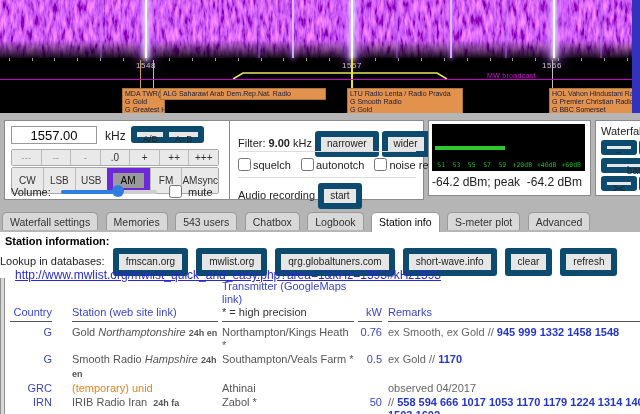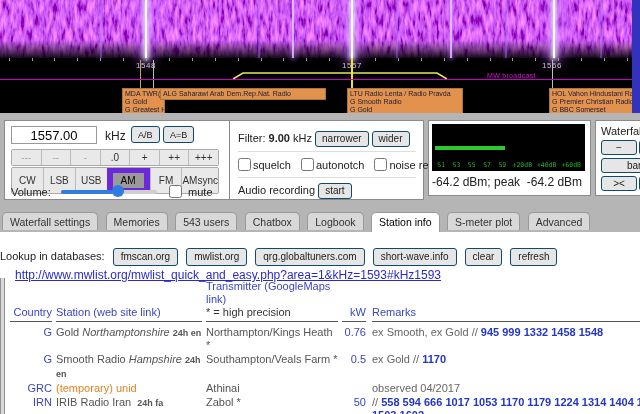--- a/index.html
+++ b/index.html
@@ -31,21 +31,21 @@
 
   
   .panel{position:absolute;top:120px;background:#fff;border:1px solid #8a8a8a;}
   .p1{left:4px;width:219px;height:78px;padding-left:28px;}
   .p2{left:229px;width:193px;height:78px;}
   .p3{left:428px;width:161px;height:74px;}
   .p4{left:595px;width:120px;height:74px;}
   .freq-input{position:absolute;left:6px;top:5px;width:84px;height:16px;border:1px solid #999;
               font-size:13px;text-align:center;font-family:inherit;padding:0;}
   .unit{position:absolute;left:100px;top:8px;font-size:12px;color:#222;}
-  .btn{background:#e6e6e6;border:1px solid #0c4a6e;border-radius:3px;font-size:10px;color:#222;
+  .btn{background:#e6e6e6;border:6px solid #0c4a6e;border-radius:3px;font-size:10px;color:#222;
        font-family:inherit;padding:1px 6px;line-height:12px;}
   .ab1{position:absolute;left:126px;top:5px;height:17px;font-size:9px;}
   .ab2{position:absolute;left:158px;top:5px;height:17px;font-size:9px;}
   .segrow{position:absolute;left:6px;display:flex;border:1px solid #aaa;border-radius:2px;overflow:hidden;}
   .steps{top:28px;width:206px;}
   .modes{top:46px;width:206px;}
   .seg{flex:1;background:#e9e9e9;border:none;border-left:1px solid #bbb;font-size:10px;
        color:#333;padding:2px 0;font-family:inherit;line-height:11px;}
   .seg:first-child{border-left:none;}
   .seg.dim{color:#a8a8a8;}
@@ -90,21 +90,21 @@
   .lookup{position:absolute;left:0;top:16px;font-size:11px;color:#222;white-space:nowrap;}
   .lookup .btn{margin-left:5px;padding:2px 7px;}
   .si-link{position:absolute;left:15px;top:36px;font-size:12px;color:#2a2acc;text-decoration:underline;}
   .lstrip{position:absolute;left:0;top:46px;width:5px;height:136px;background:#d9d9d9;
           border-left:1px solid #909090;border-right:1px solid #909090;box-sizing:border-box;}
 
   .stable{position:absolute;left:0;top:48px;width:680px;font-size:11px;line-height:13px;}
   .thead,.trow{display:flex;padding-left:10px;align-items:flex-end;}
   .trow{align-items:flex-start;margin-top:1px;}
   .c1{width:42px;text-align:right;color:#3a46c0;flex:none;}
-  .c2{width:146px;margin-left:4px;color:#555;flex:none;}
+  .c2{width:146px;margin-left:20px;color:#555;flex:none;}
   .c3{width:132px;margin-left:4px;color:#555;flex:none;}
   .c4{width:24px;margin-left:4px;text-align:right;color:#3a46c0;flex:none;}
   .c5{width:300px;margin-left:6px;color:#666;flex:none;}
   .thead>div{color:#3a46c0;border-bottom:1px solid #555;padding-bottom:2px;}
   .thead .note{color:#333;}
   .row1{margin-top:4px;}
   .sital{font-style:italic;}
   .shours{font-size:9px;font-weight:bold;margin-left:3px;}
   .orange{color:#e5821e;}
   .rfreqs{color:#2436c8;font-weight:bold;}
@@ -298,20 +298,21 @@
     <div class="tab">Memories</div>
     <div class="tab">543 users</div>
     <div class="tab">Chatbox</div>
     <div class="tab">Logbook</div>
     <div class="tab active">Station info</div>
     <div class="tab">S-meter plot</div>
     <div class="tab">Advanced</div>
   </div>
 
   <div class="content">
+    <div class="si-heading">Station information:</div>
     <div class="lookup">
       <span>Lookup in databases:</span>
       <button class="btn">fmscan.org</button>
       <button class="btn">mwlist.org</button>
       <button class="btn">qrg.globaltuners.com</button>
       <button class="btn">short-wave.info</button>
       <button class="btn">clear</button>
       <button class="btn">refresh</button>
     </div>
     <a class="si-link">http://www.mwlist.org/mwlist_quick_and_easy.php?area=1&amp;kHz=1593#kHz1593</a>

